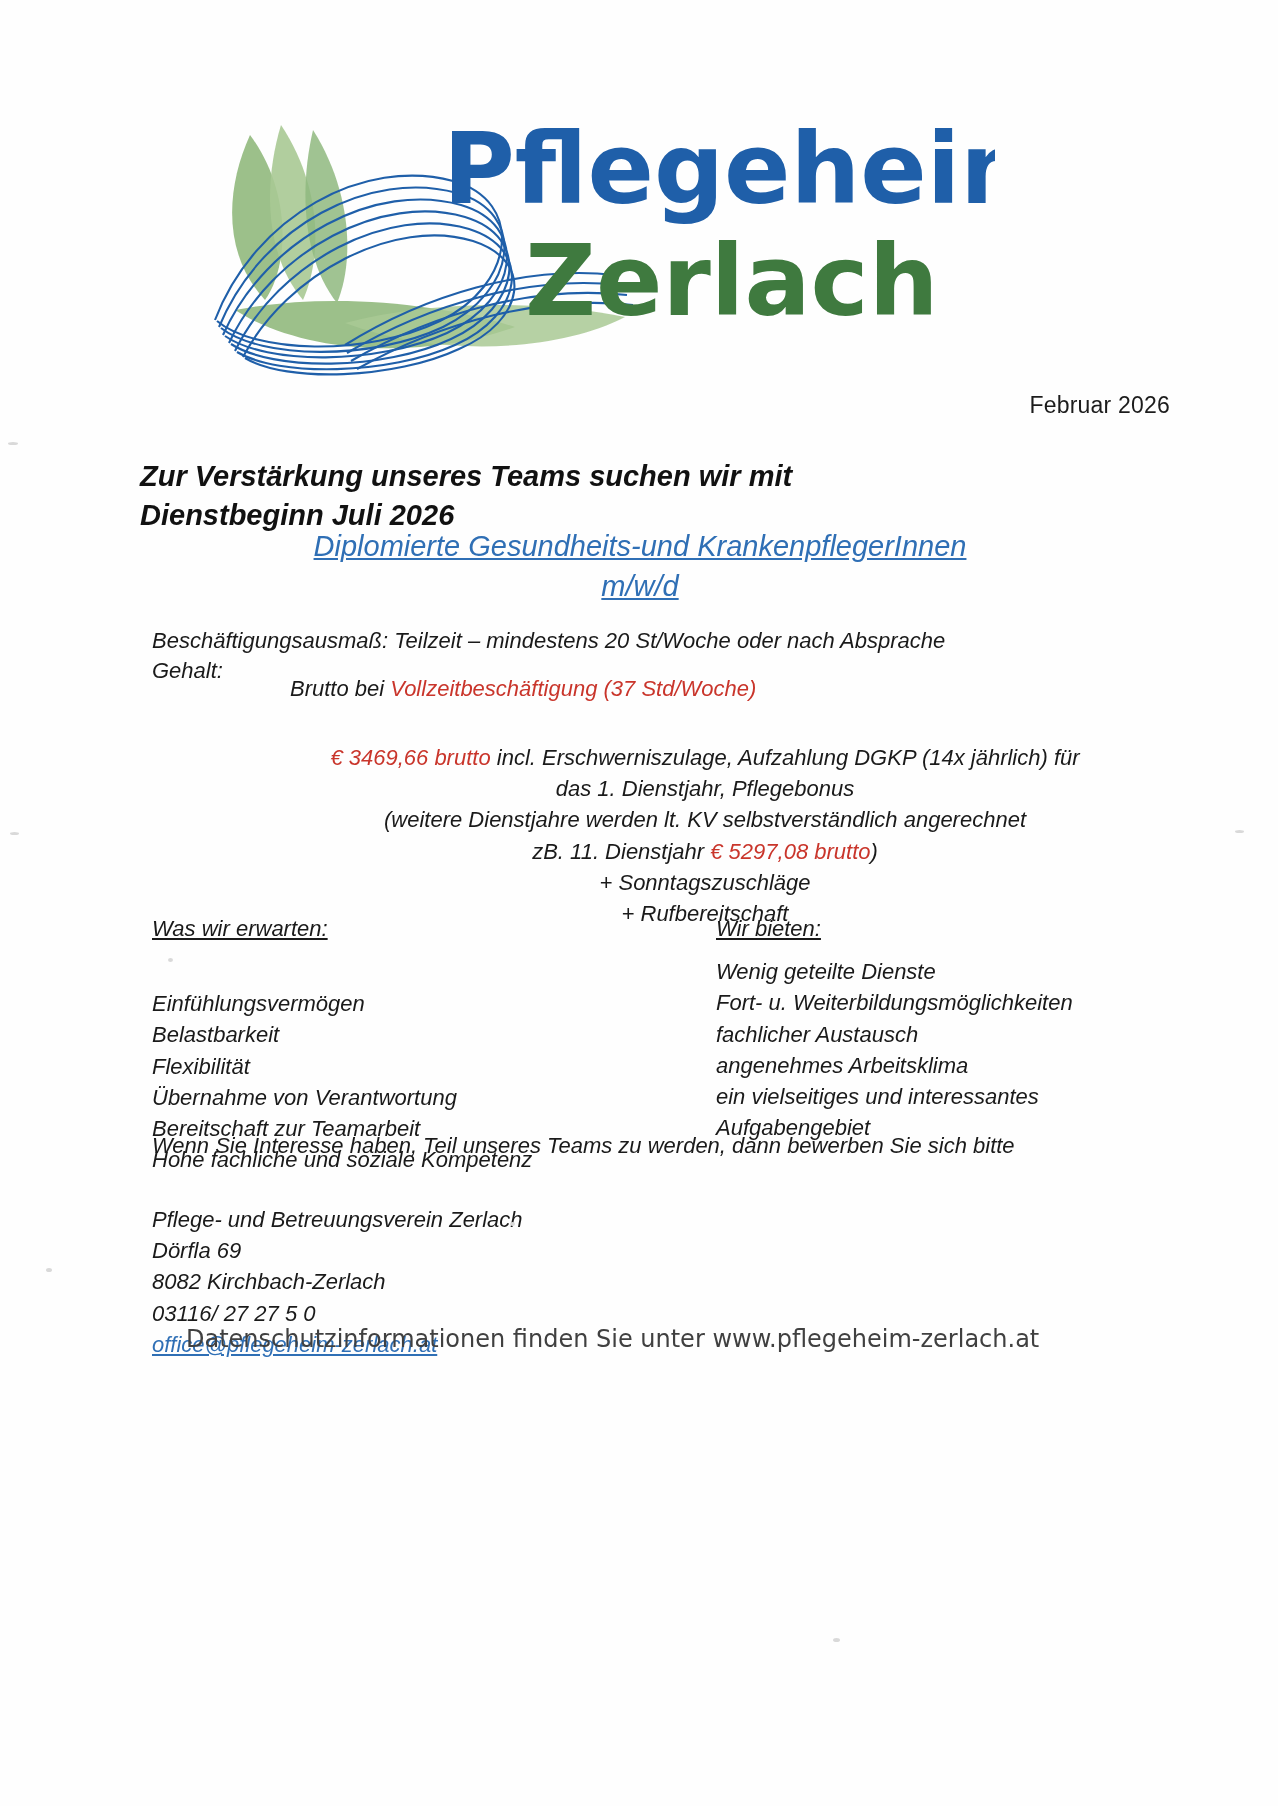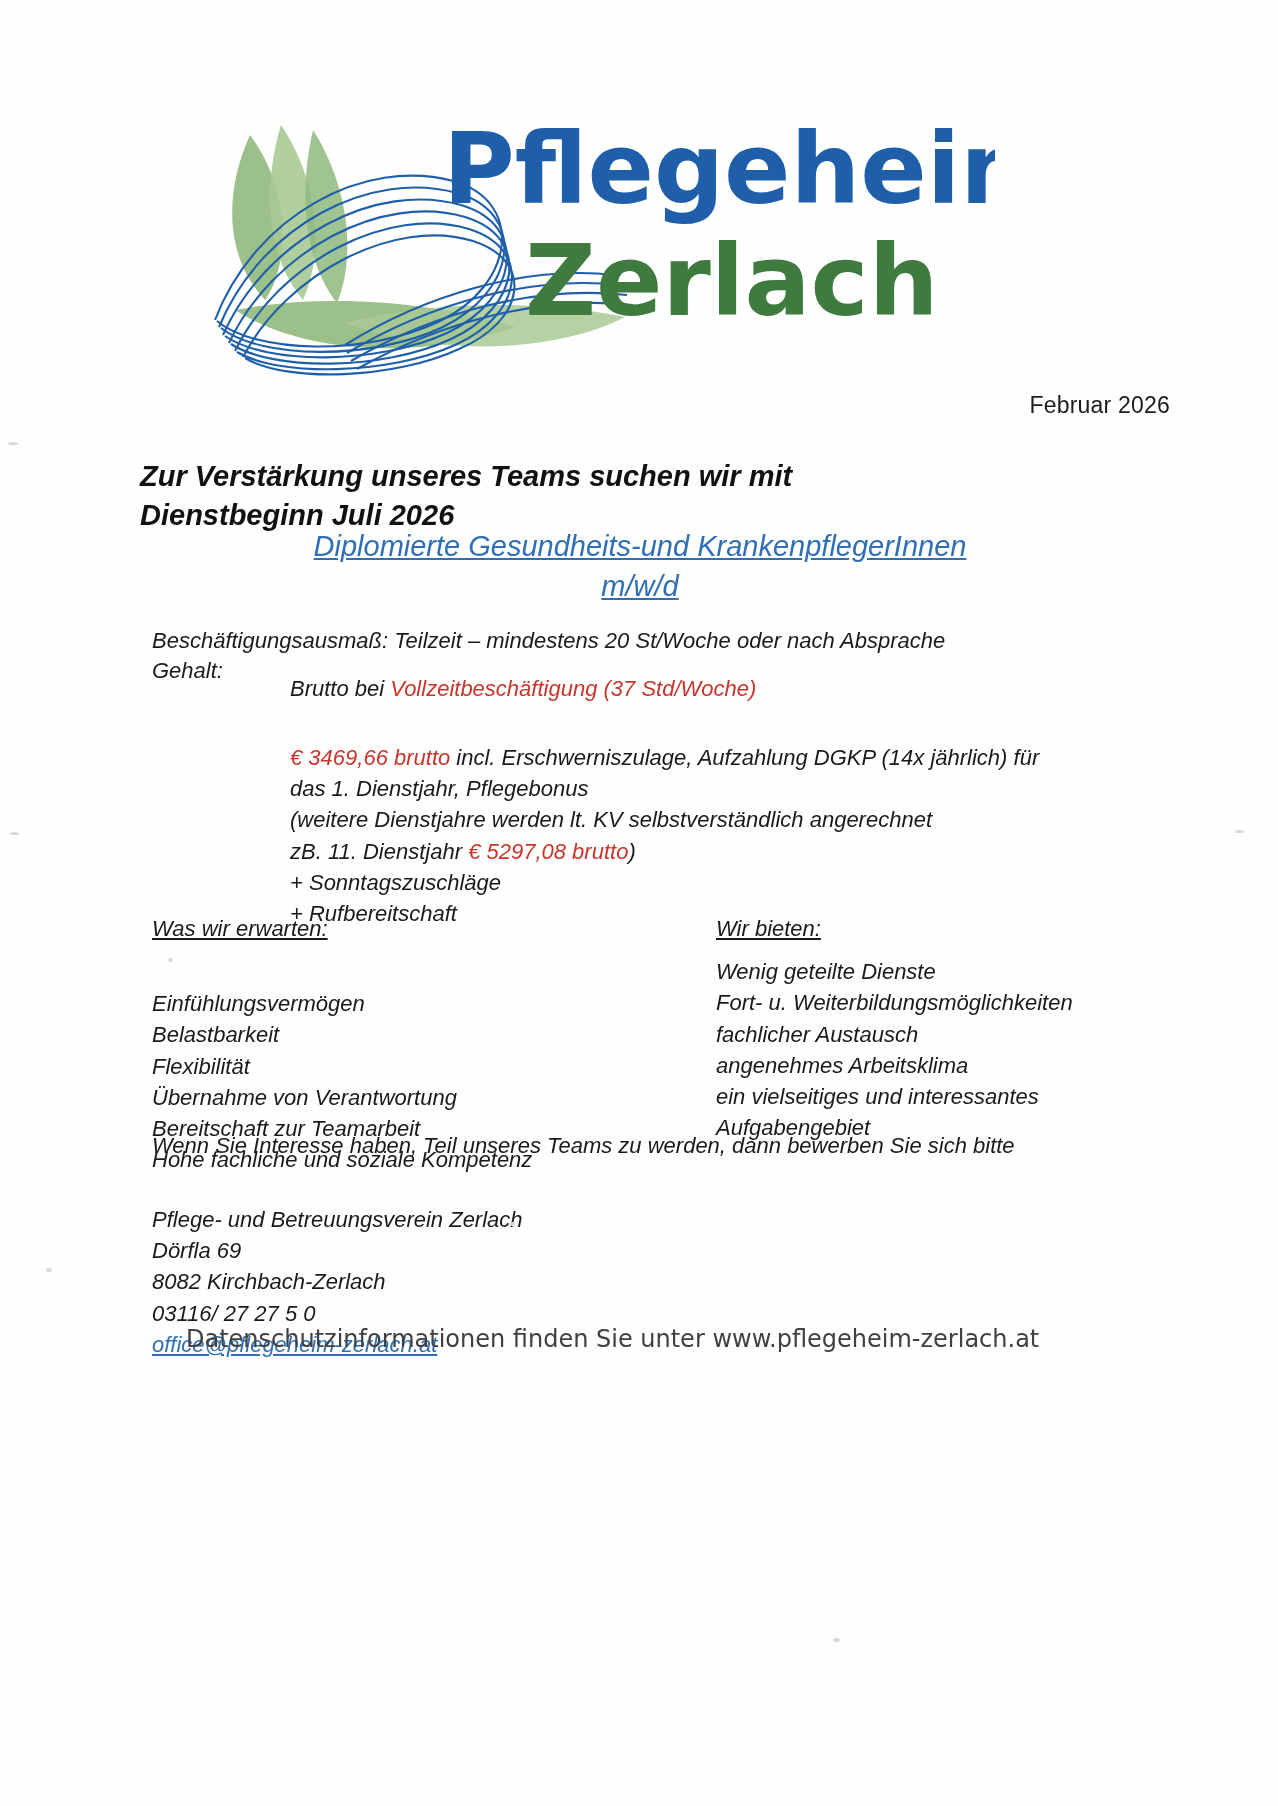--- a/index.html
+++ b/index.html
@@ -86,20 +86,21 @@
   .scope { left: 152px; top: 625px; width: 980px; }
 
   .salary-label { left: 152px; top: 655px; }
   .salary-value { left: 290px; top: 673px; }
   .red { color: #c9352b; }
 
   .salary-detail {
     left: 290px;
     top: 742px;
     width: 830px;
+    text-align: center;
   }
   .salary-detail div { white-space: pre-wrap; }
 
   
   .col-left  { left: 152px; top: 913px; width: 480px; }
   .col-right { left: 716px; top: 913px; width: 470px; }
   .col-head {
     font-style: italic;
     font-size: 22px;
     text-decoration: underline;

